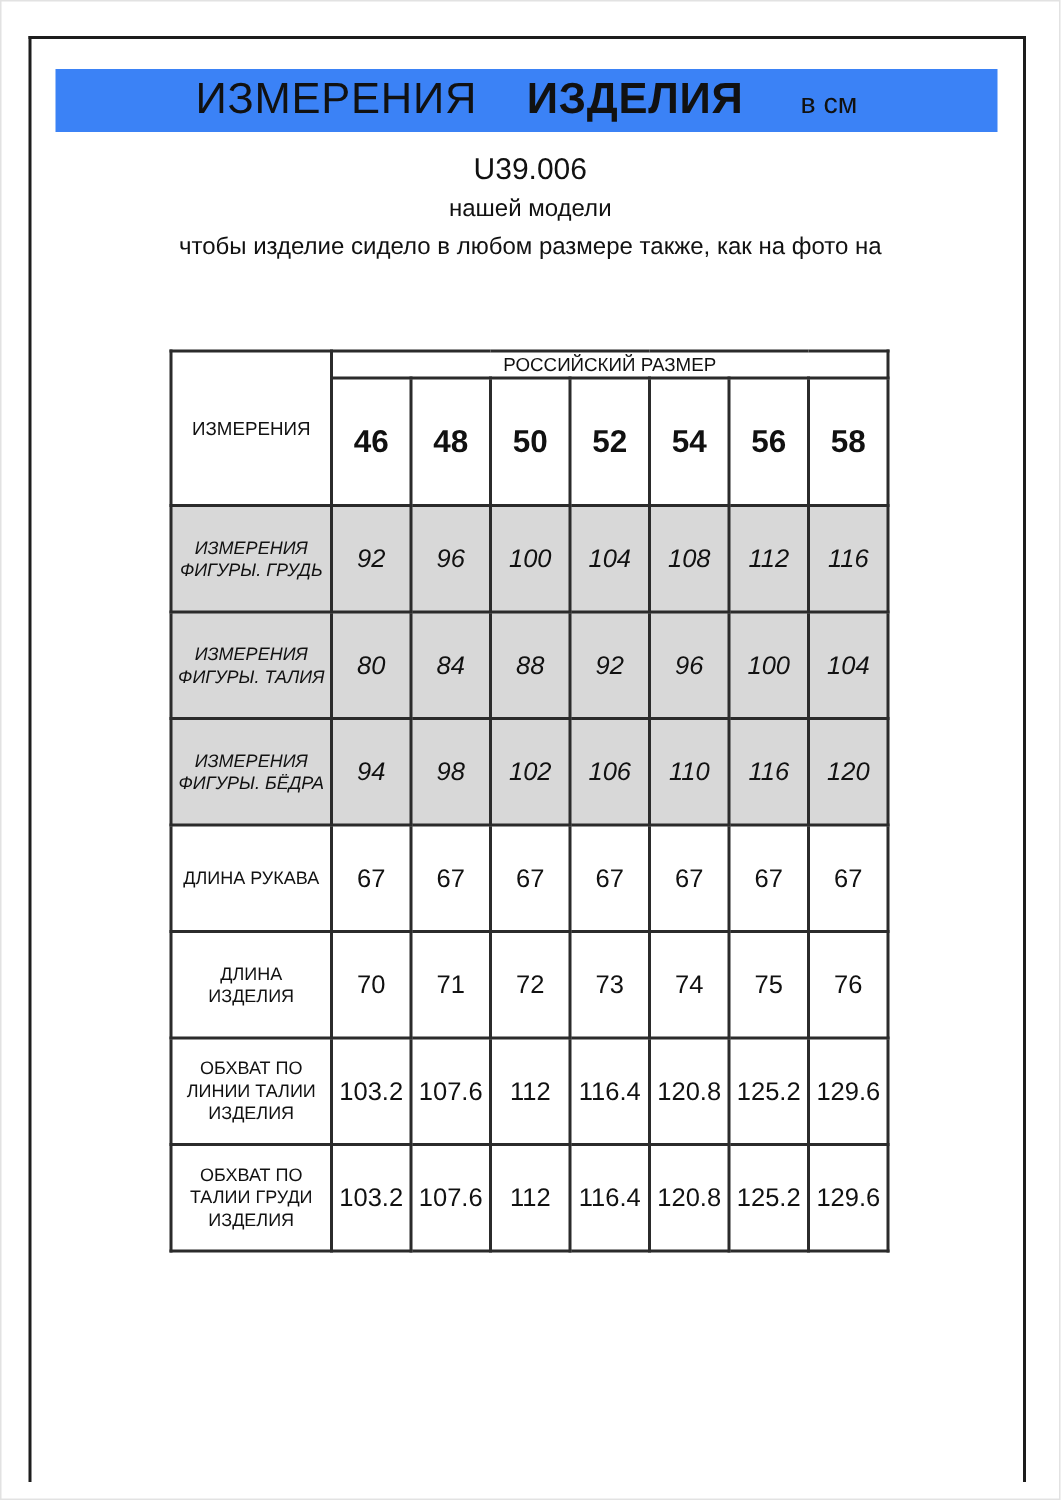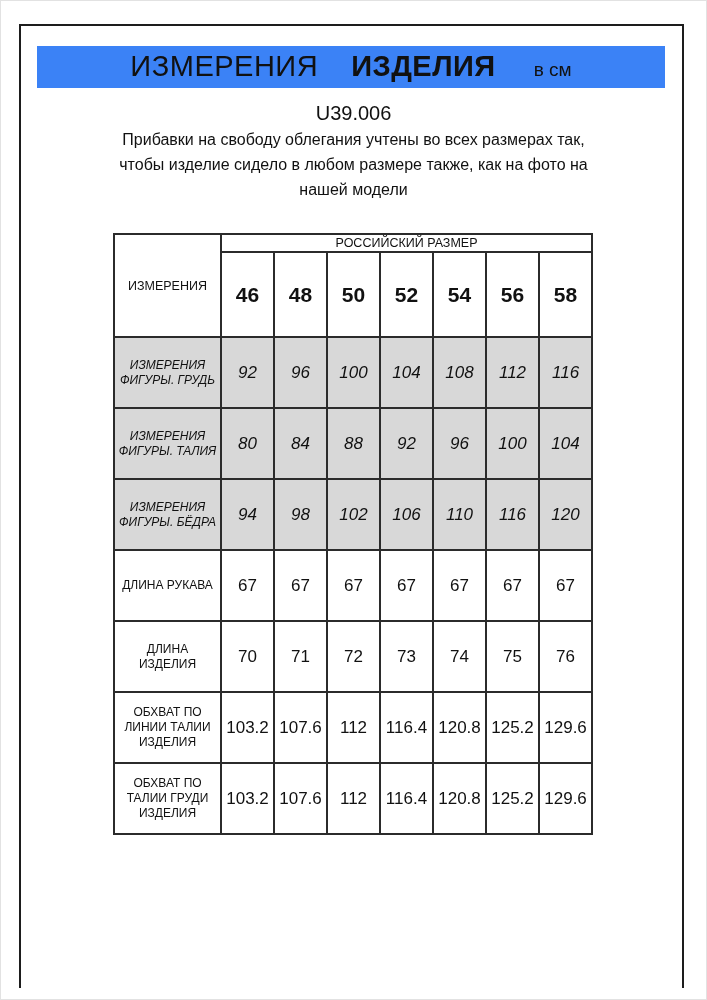--- a/index.html
+++ b/index.html
@@ -79,23 +79,22 @@
 <body>
 
 <div class="page-edge"></div>
 <div class="frame"></div>
 
 <div class="title-band"><span class="title-word1">ИЗМЕРЕНИЯ</span><span class="title-word2">ИЗДЕЛИЯ</span><span class="title-unit">в см</span></div>
 
 <div class="model-code">U39.006</div>
 
 <div class="note">
-  <div>Прибавки на свободу облегания учтены во всех размерах так,</div>
+  <div>нашей модели</div>
   <div>чтобы изделие сидело в любом размере также, как на фото на</div>
-  <div>нашей модели</div>
 </div>
 
 <table class="size-table">
   <colgroup>
     <col style="width:107px">
     <col style="width:53px">
       <col style="width:53px">
       <col style="width:53px">
     <col style="width:53px">
       <col style="width:53px">

